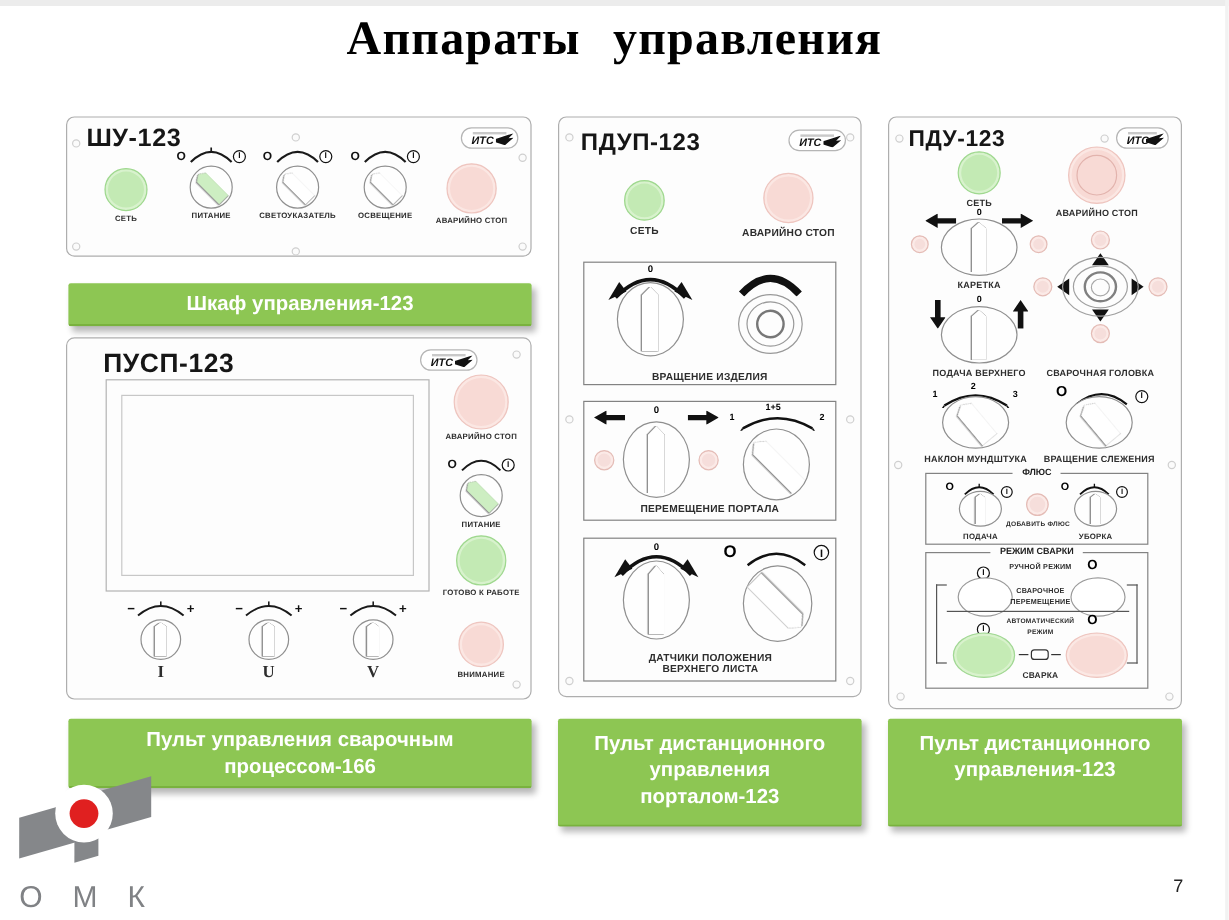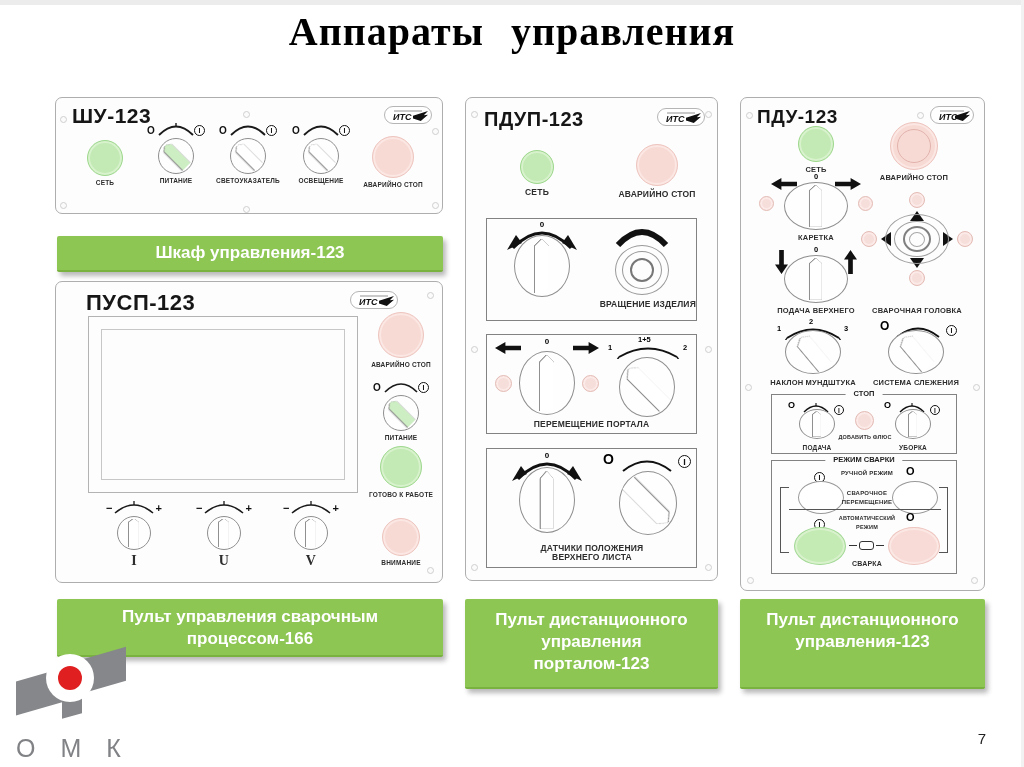--- a/index.html
+++ b/index.html
@@ -302,21 +302,21 @@
         </div>
     </div>
     <svg width="60" height="20" viewBox="0 0 60 20" style="position:absolute;left:125px;top:8px;">
       <path d="M6 18 Q30 -8 54 18" fill="none" stroke="#111" stroke-width="6"></path>
     </svg>
     <div style="position:absolute;left:128px;top:26px;width:54px;height:50px;border:1px solid #999;border-radius:50%;display:flex;align-items:center;justify-content:center;">
       <div style="width:40px;height:38px;border:1px solid #999;border-radius:50%;display:flex;align-items:center;justify-content:center;">
         <div style="width:24px;height:24px;border:2px solid #777;border-radius:50%;"></div>
       </div>
     </div>
-    <div class="lab2" style="position:absolute;left:0;bottom:11px;width:100%;font-size:8.5px;text-align:right;">ВРАЩЕНИЕ ИЗДЕЛИЯ</div>
+    <div class="lab2" style="position:absolute;left:0;bottom:1px;width:100%;font-size:8.5px;">ВРАЩЕНИЕ ИЗДЕЛИЯ</div>
   </div>
 
   <div class="gbox" style="left:20px;top:236px;width:211px;height:100px;">
     <div style="position:absolute;left:52px;top:2px;width:16px;text-align:center;font-size:8px;font-weight:bold;">0</div>
     <div class="arrow-l" style="left:8px;top:7px;"></div>
     <div class="arrow-r" style="left:86px;top:7px;"></div>
     <div class="light" style="left:8px;top:40px;width:17px;height:17px;"></div>
     <div class="light" style="left:95px;top:40px;width:17px;height:17px;"></div>
     <div class="knob" style="position:absolute;left:32px;top:16px;width:56px;height:64px;">
       <div class="rot">
@@ -450,24 +450,24 @@
   <div style="position:absolute;left:139px;top:221px;font-size:12px;font-weight:bold;">О</div>
   <svg width="50" height="14" viewBox="0 0 50 14" style="position:absolute;left:152px;top:227px;">
     <path d="M4 12 Q25 -5 46 12" fill="none" stroke="#111" stroke-width="1.8"></path>
   </svg>
   <div style="position:absolute;left:205px;top:221px;"><span class="icirc">I</span></div>
   <div class="knob" style="position:absolute;left:147px;top:232px;width:56px;height:44px;">
     <div class="rot" style="transform:rotate(-40deg);">
         <div class="ptr" style="width:30%;"></div>
       </div>
   </div>
-  <div class="lab2" style="position:absolute;left:120px;top:280px;width:110px;font-size:7.5px;">СИСТЕМА СЛЕЖЕНИЯ</div>
+  <div class="lab2" style="position:absolute;left:120px;top:280px;width:110px;font-size:7.5px;">ВРАЩЕНИЕ СЛЕЖЕНИЯ</div>
 
   <div class="gbox" style="left:30px;top:296px;width:186px;height:60px;">
-    <div class="legend">СТОП</div>
+    <div class="legend">ФЛЮС</div>
     <div style="position:absolute;left:16px;top:5px;font-size:9px;font-weight:bold;">О</div>
     <svg width="30" height="11" viewBox="0 0 30 11" style="position:absolute;left:29px;top:8px;">
       <path d="M3 9 Q15 -3 27 9" fill="none" stroke="#111" stroke-width="1.5"></path>
       <line x1="15" y1="0" x2="15" y2="3" stroke="#111" stroke-width="1.1"></line>
     </svg>
     <div style="position:absolute;left:62px;top:4px;"><span class="icirc" style="width:10px;height:10px;line-height:9px;font-size:6.5px;">I</span></div>
     <div class="knob" style="position:absolute;left:27px;top:14px;width:36px;height:30px;">
       <div class="rot">
           <div class="ptr" style="width:24%;"></div>
         </div>

